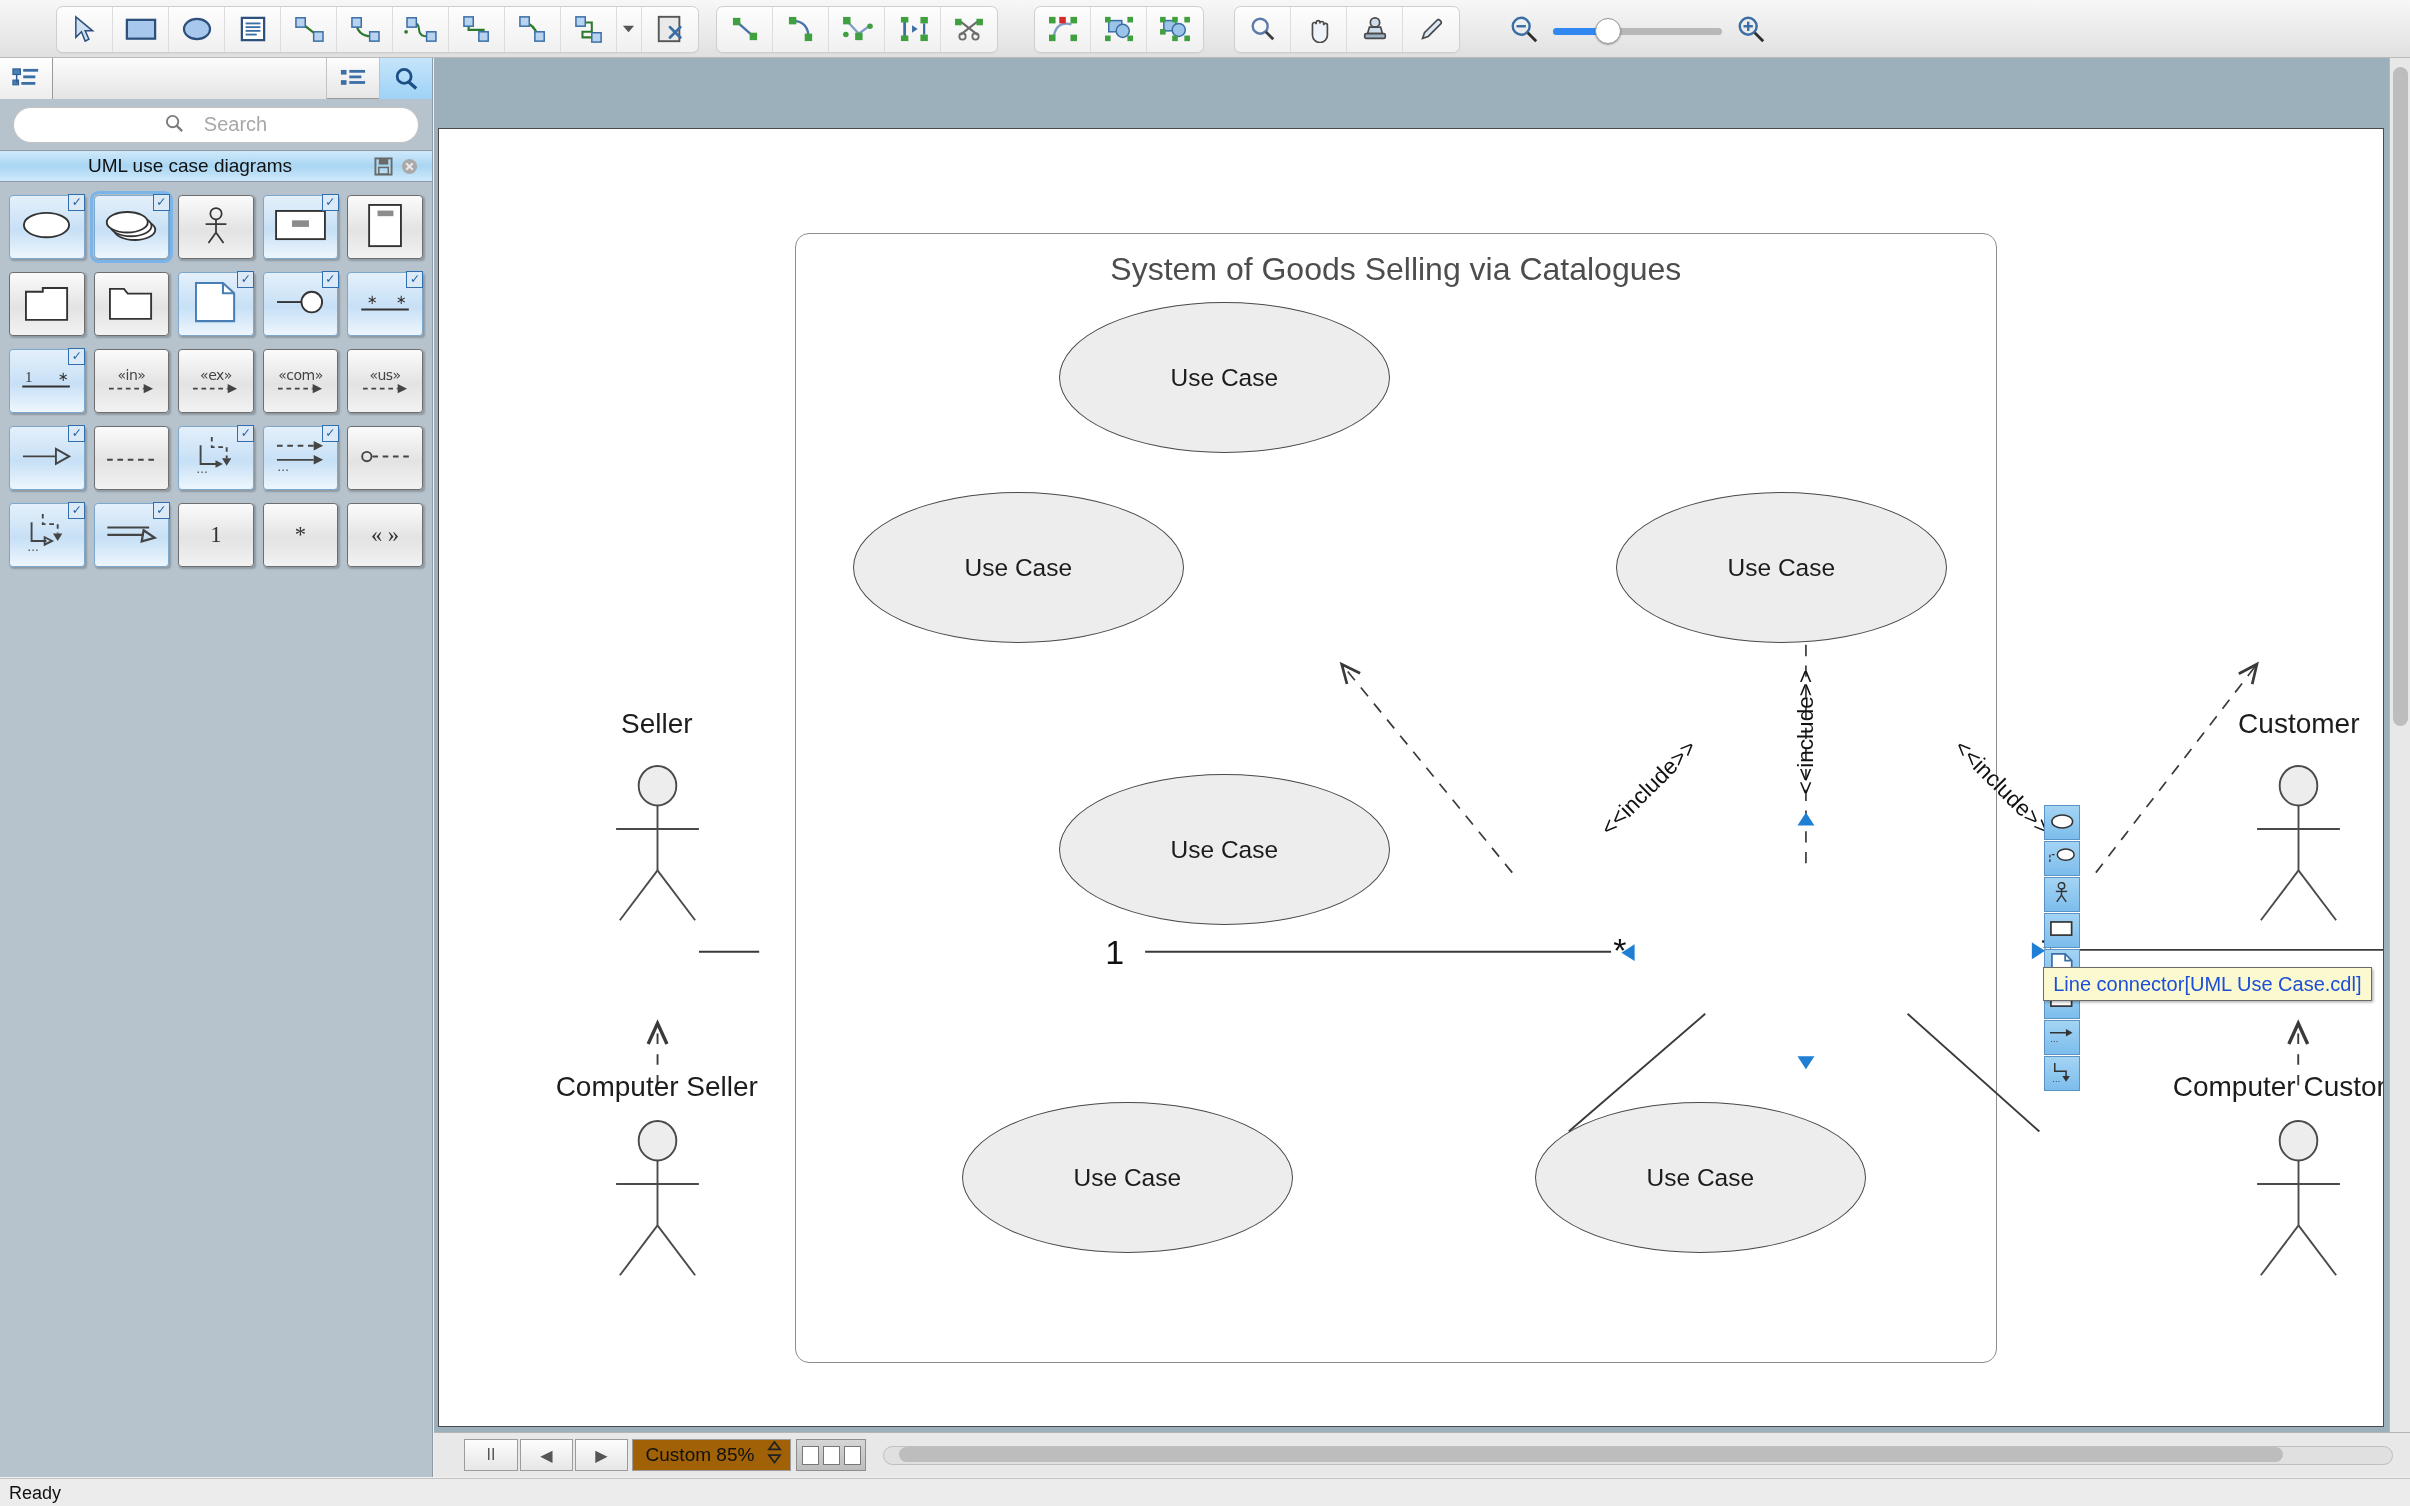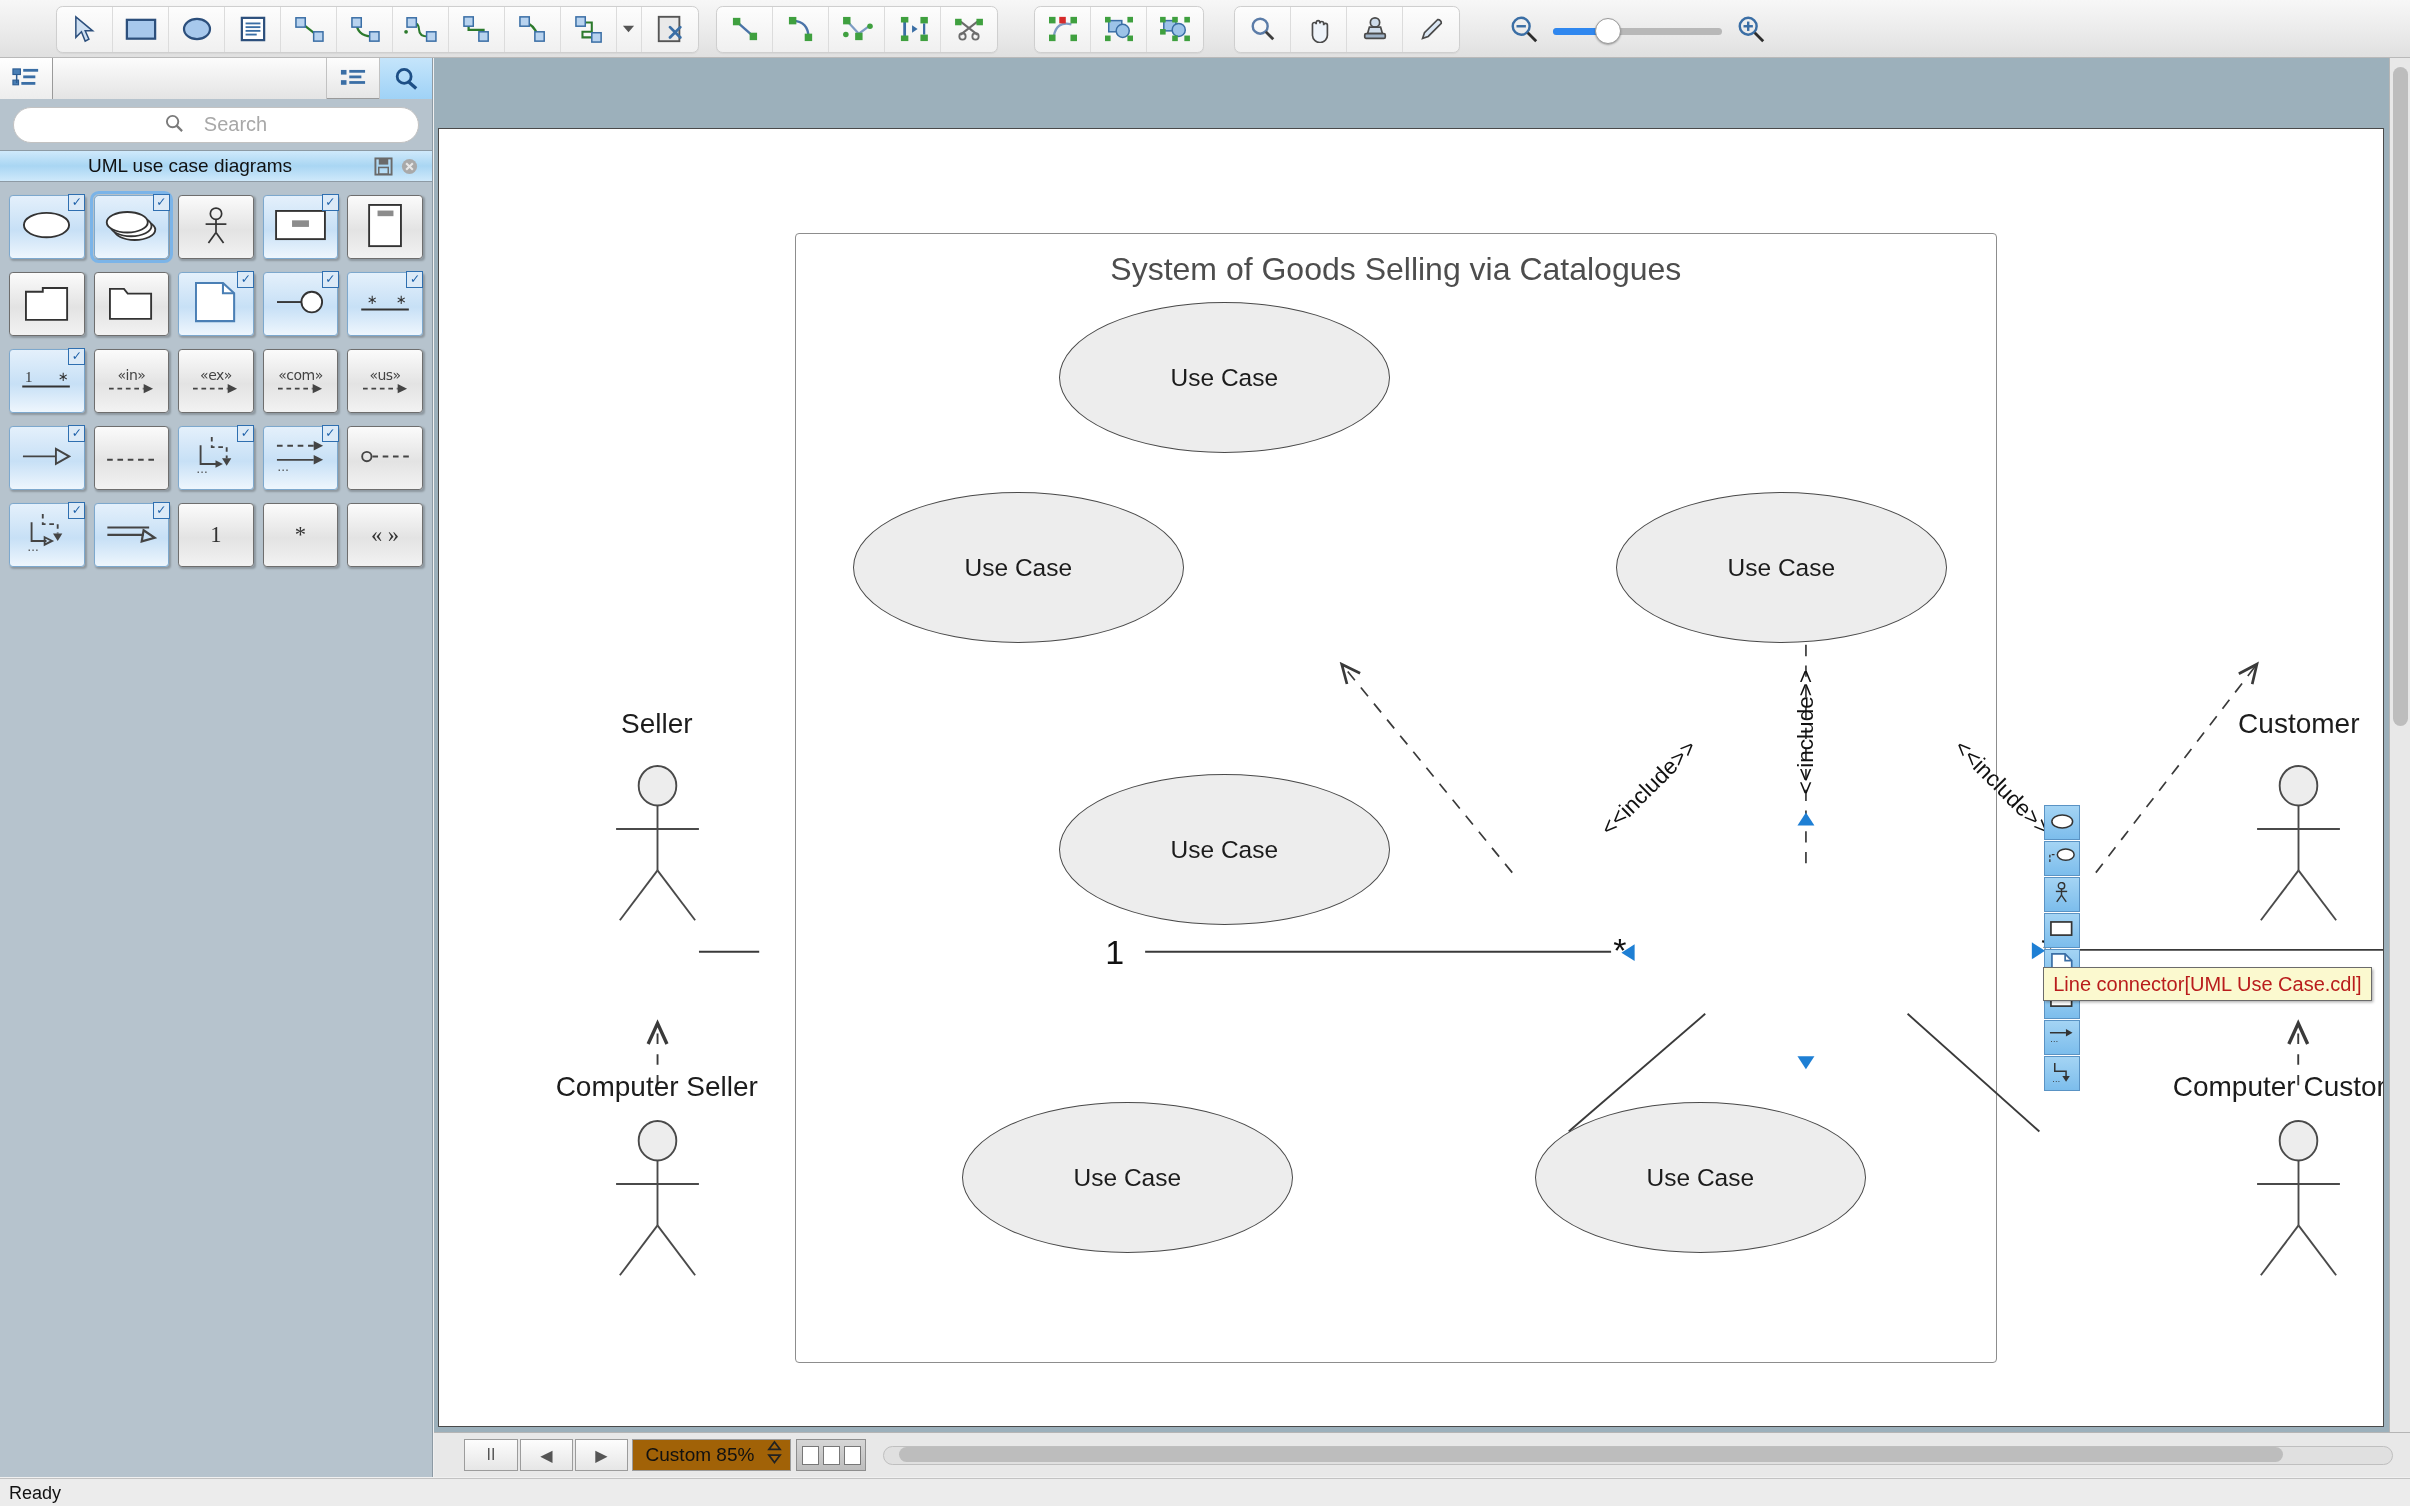--- a/index.html
+++ b/index.html
@@ -154,21 +154,21 @@
     position: absolute; left: 0; bottom: 0; width: 2411px; height: 29px;
     background: #ececec; border-top: 0.9px solid #c2c2c2;
     display: flex; align-items: center; font-size: 18px; color: #111;
   }
   .sb-ready { padding-left: 9px; width: 1008px; }
   .sb-coord { width: 847px; text-align: left; }
 
   
   .sysbox {
     position: absolute; left: 356px; top: 104px; width: 1202px; height: 1130px;
-    border: 0.9px solid #8d8d8d; border-radius: 4px;
+    border: 0.9px solid #8d8d8d; border-radius: 14px;
   }
   .systitle {
     position: absolute; left: 0; top: 17px; width: 100%; text-align: center;
     font-size: 32px; color: #4d4d4d; font-family: "Liberation Sans", sans-serif;
   }
   .uc {
     position: absolute; border: 1.4px solid #4a4a4a; background: #ededed;
     border-radius: 50%; display: flex; align-items: center; justify-content: center;
     font-size: 24.5px; color: #1c1c1c;
   }
@@ -185,21 +185,21 @@
   
   .mini-tb { position: absolute; left: 1605px; top: 676px; width: 36px; }
   .mini-btn {
     width: 36px; height: 35px; margin-bottom: 0.9px;
     background: linear-gradient(180deg,#a4d4f4 0%,#7cbdec 100%);
     border: 0.9px solid #5a93c4; display: flex; align-items: center; justify-content: center;
   }
   .tooltip {
     position: absolute; left: 1604px; top: 838px;
     background: #fbf9cf; border: 0.9px solid #6b6b6b;
-    padding: 4.7px 9.4px; font-size: 20px; color: #b91c1c; white-space: nowrap;
+    padding: 4.7px 9.4px; font-size: 20px; color: #1d4ed8; white-space: nowrap;
     box-shadow: 1.9px 1.9px 2.8px rgba(0,0,0,.35);
   }
   .mark { position: absolute; font-size: 34px; color: #111; transform: translate(-50%,-50%); font-weight: 500; }
 </style>
 </head>
 <body>
 
 <div class="app">
 
   <div class="toolbar">

